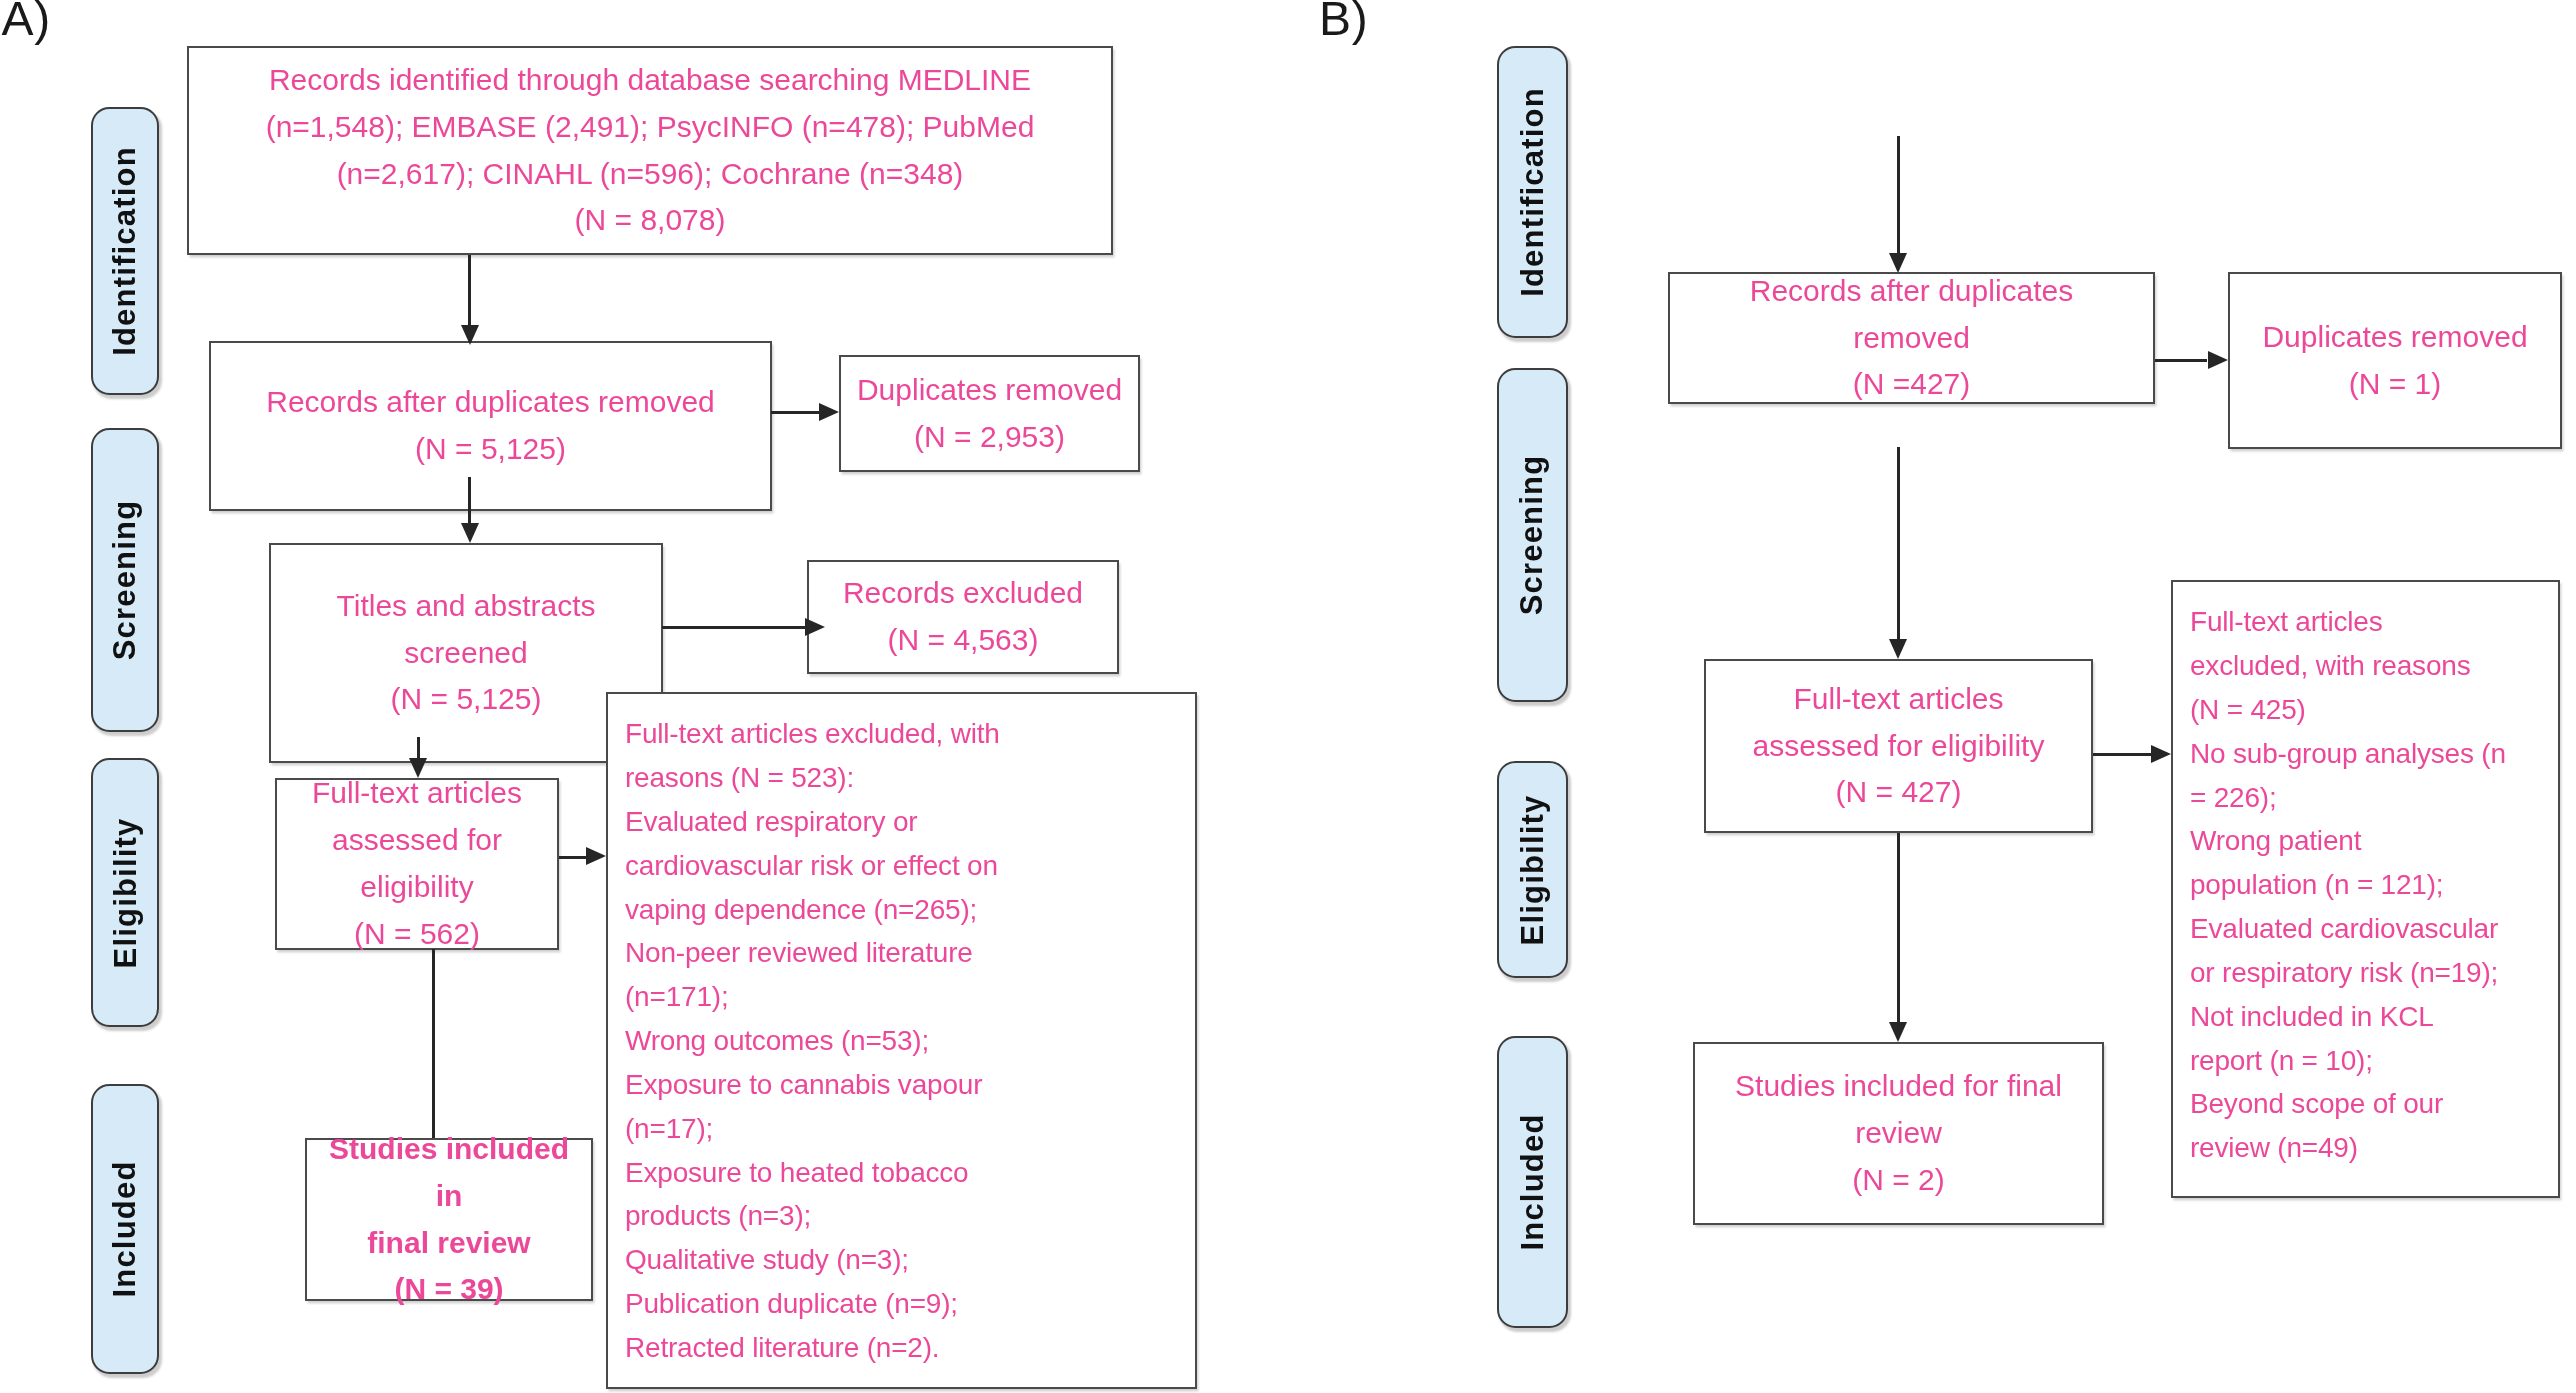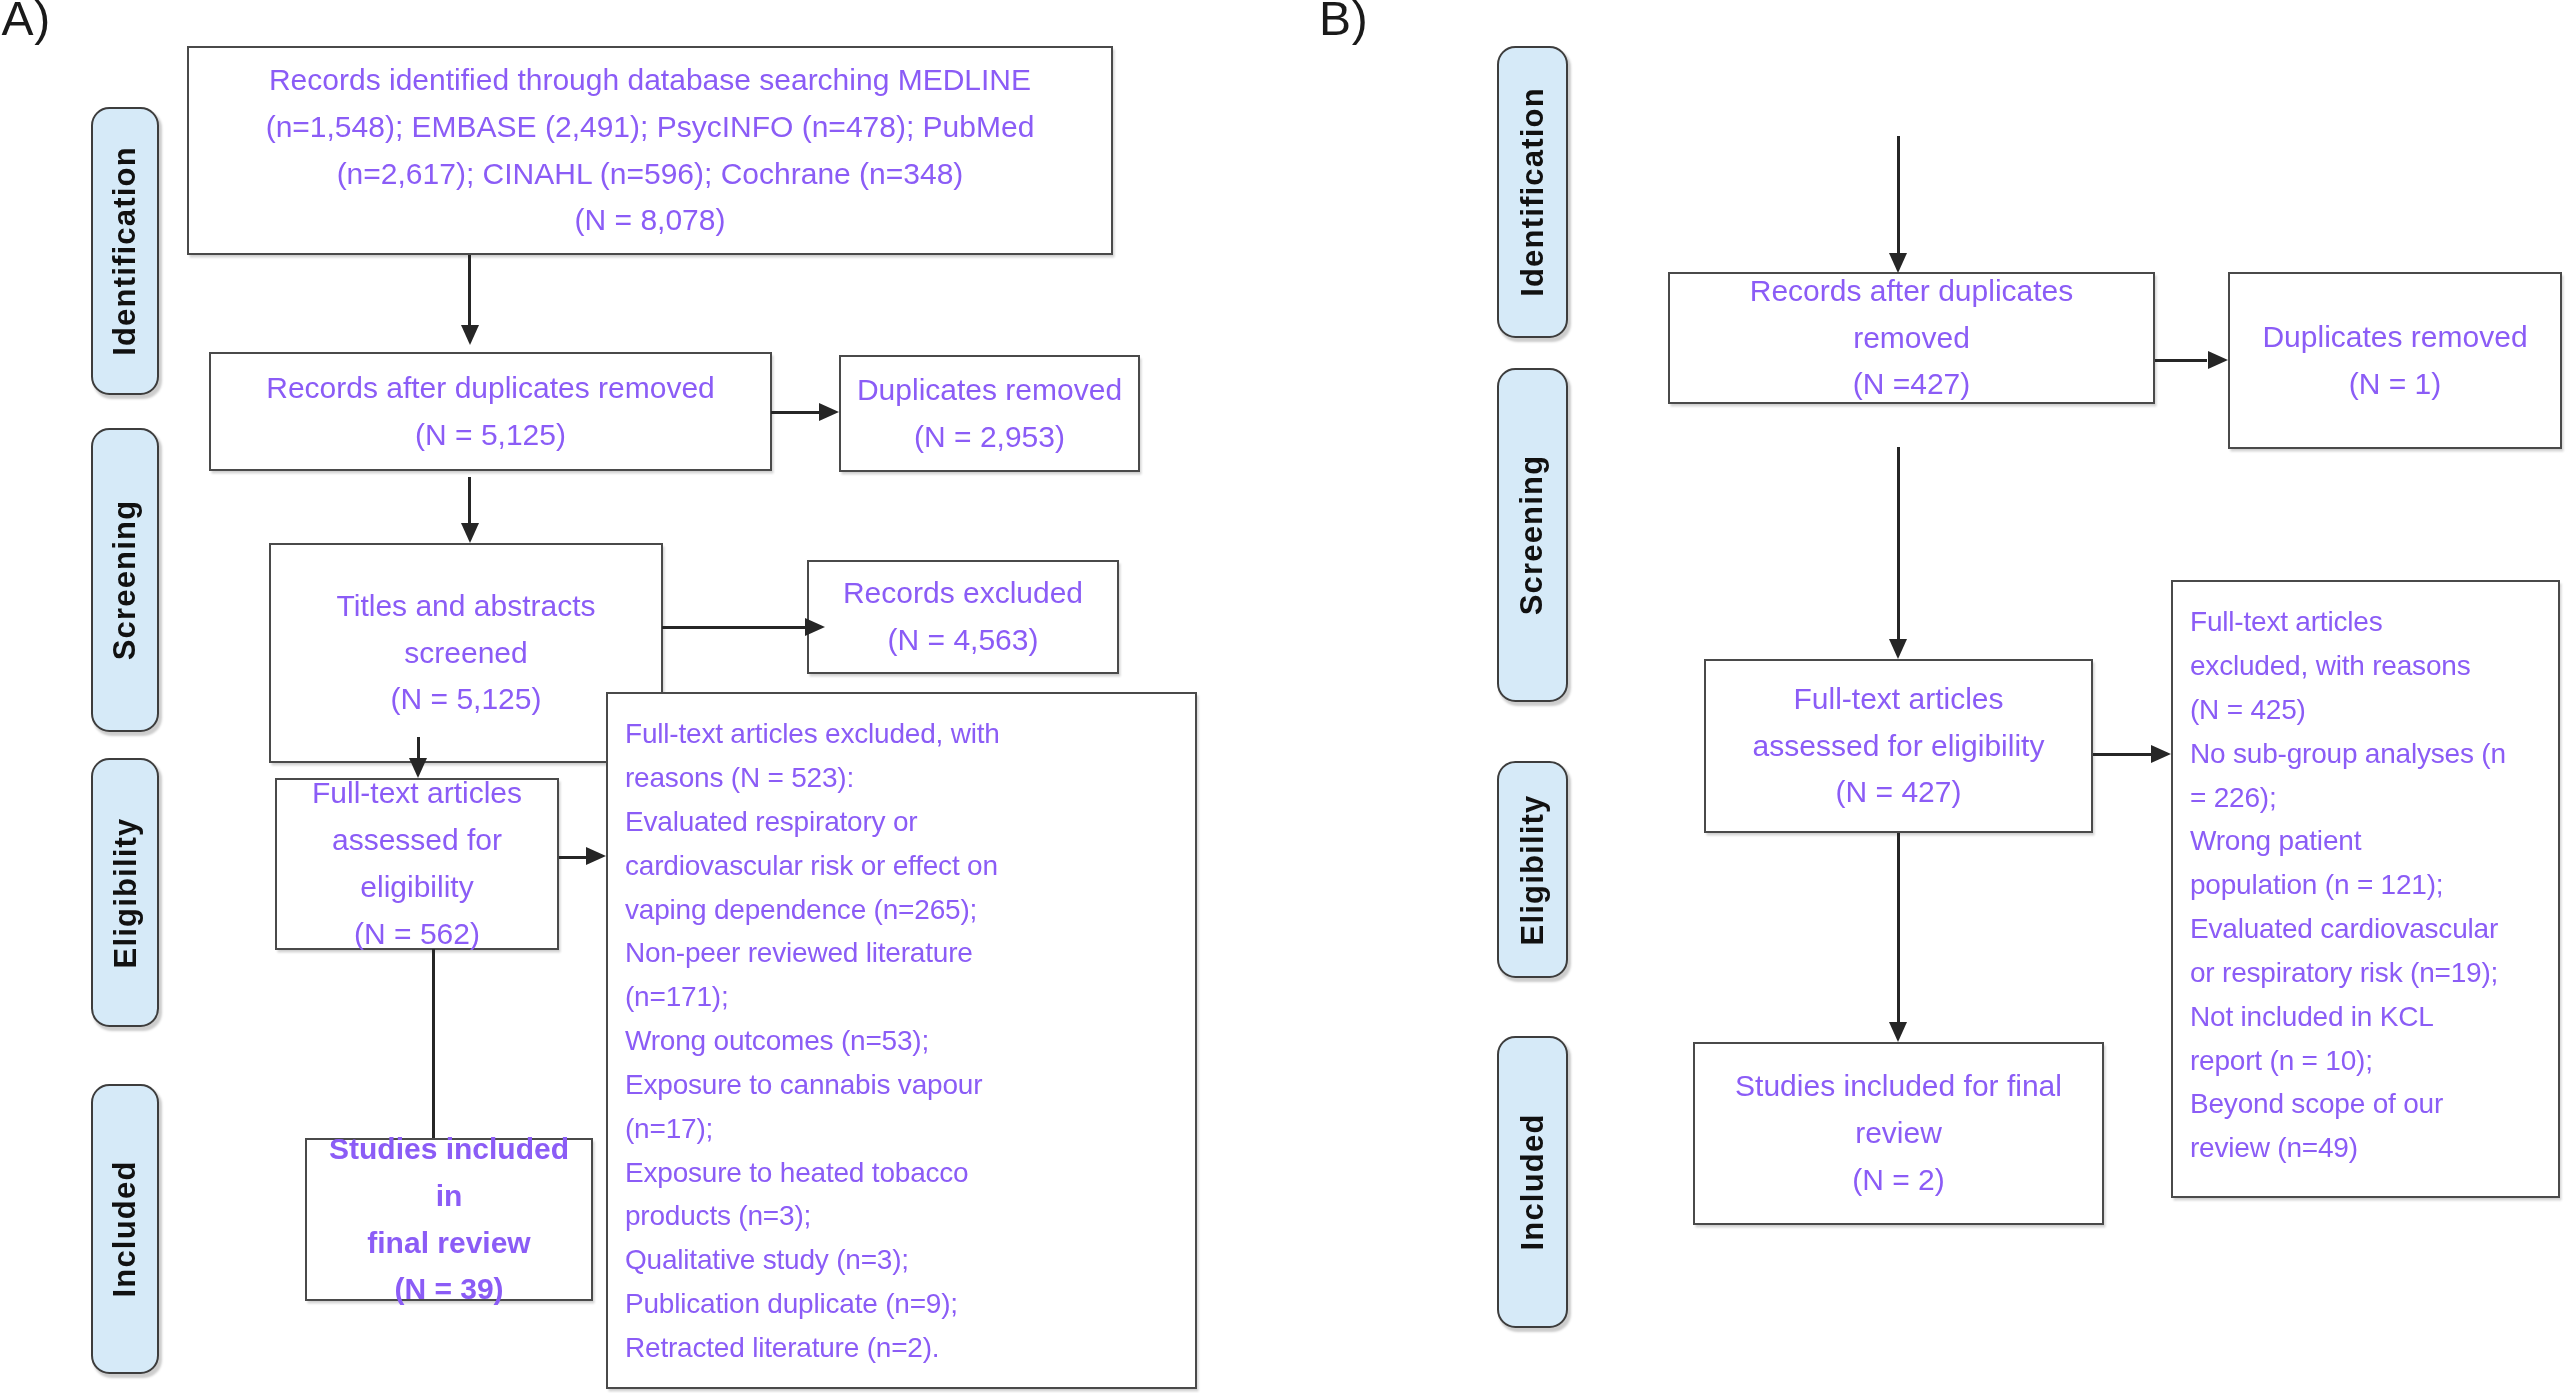--- a/index.html
+++ b/index.html
@@ -23,21 +23,21 @@
     background:#ffffff;
     border:2.3px solid #4a4a4a;
     box-shadow:2.3px 3.1px 2.3px rgba(0,0,0,0.18);
     display:flex;
     align-items:center;
     justify-content:center;
     text-align:center;
     font-size:30px;
     line-height:1.56;
     white-space:pre-line;
-    color:#8b5cf6;
+    color:#ec4899;
     box-sizing:border-box;
     padding:4.6px 7.7px;
   }
   .flowbox.reasons{
     align-items:flex-start;
     justify-content:flex-start;
     text-align:left;
     font-size:28px;
     line-height:1.565;
     letter-spacing:-0.2px;
@@ -79,21 +79,21 @@
     border-left:20px solid #262626;
   }
 
   
   #pa-label{left:1.5px;top:-9.2px;}
   #pa-stage-identification{left:91px;top:107px;width:68px;height:288px;}
   #pa-stage-screening{left:91px;top:428px;width:68px;height:304px;}
   #pa-stage-eligibility{left:91px;top:758px;width:68px;height:269px;}
   #pa-stage-included{left:91px;top:1084px;width:68px;height:290px;}
   #pa-b1{left:187px;top:46px;width:926px;height:209px;}
-  #pa-b2{left:209px;top:352px;width:563px;height:119px;}
+  #pa-b2{left:209px;top:341px;width:563px;height:170px;}
   #pa-b3{left:839px;top:355px;width:301px;height:117px;}
   #pa-b4{left:269px;top:543px;width:394px;height:220px;}
   #pa-b5{left:807px;top:560px;width:312px;height:114px;}
   #pa-b6{left:275px;top:778px;width:284px;height:172px;}
   #pa-b7{left:606px;top:692px;width:591px;height:697px;}
   #pa-b8{left:305px;top:1138px;width:288px;height:163px;font-weight:bold;}
   #pa-v1{left:468px;top:255px;height:72px;} #pa-v1h{left:461px;top:325px;}
   #pa-v2{left:468px;top:477px;height:48px;} #pa-v2h{left:461px;top:523px;}
   #pa-v3{left:417px;top:737px;height:22px;} #pa-v3h{left:409px;top:758px;}
   #pa-v4{left:432px;top:949px;height:189px;}

